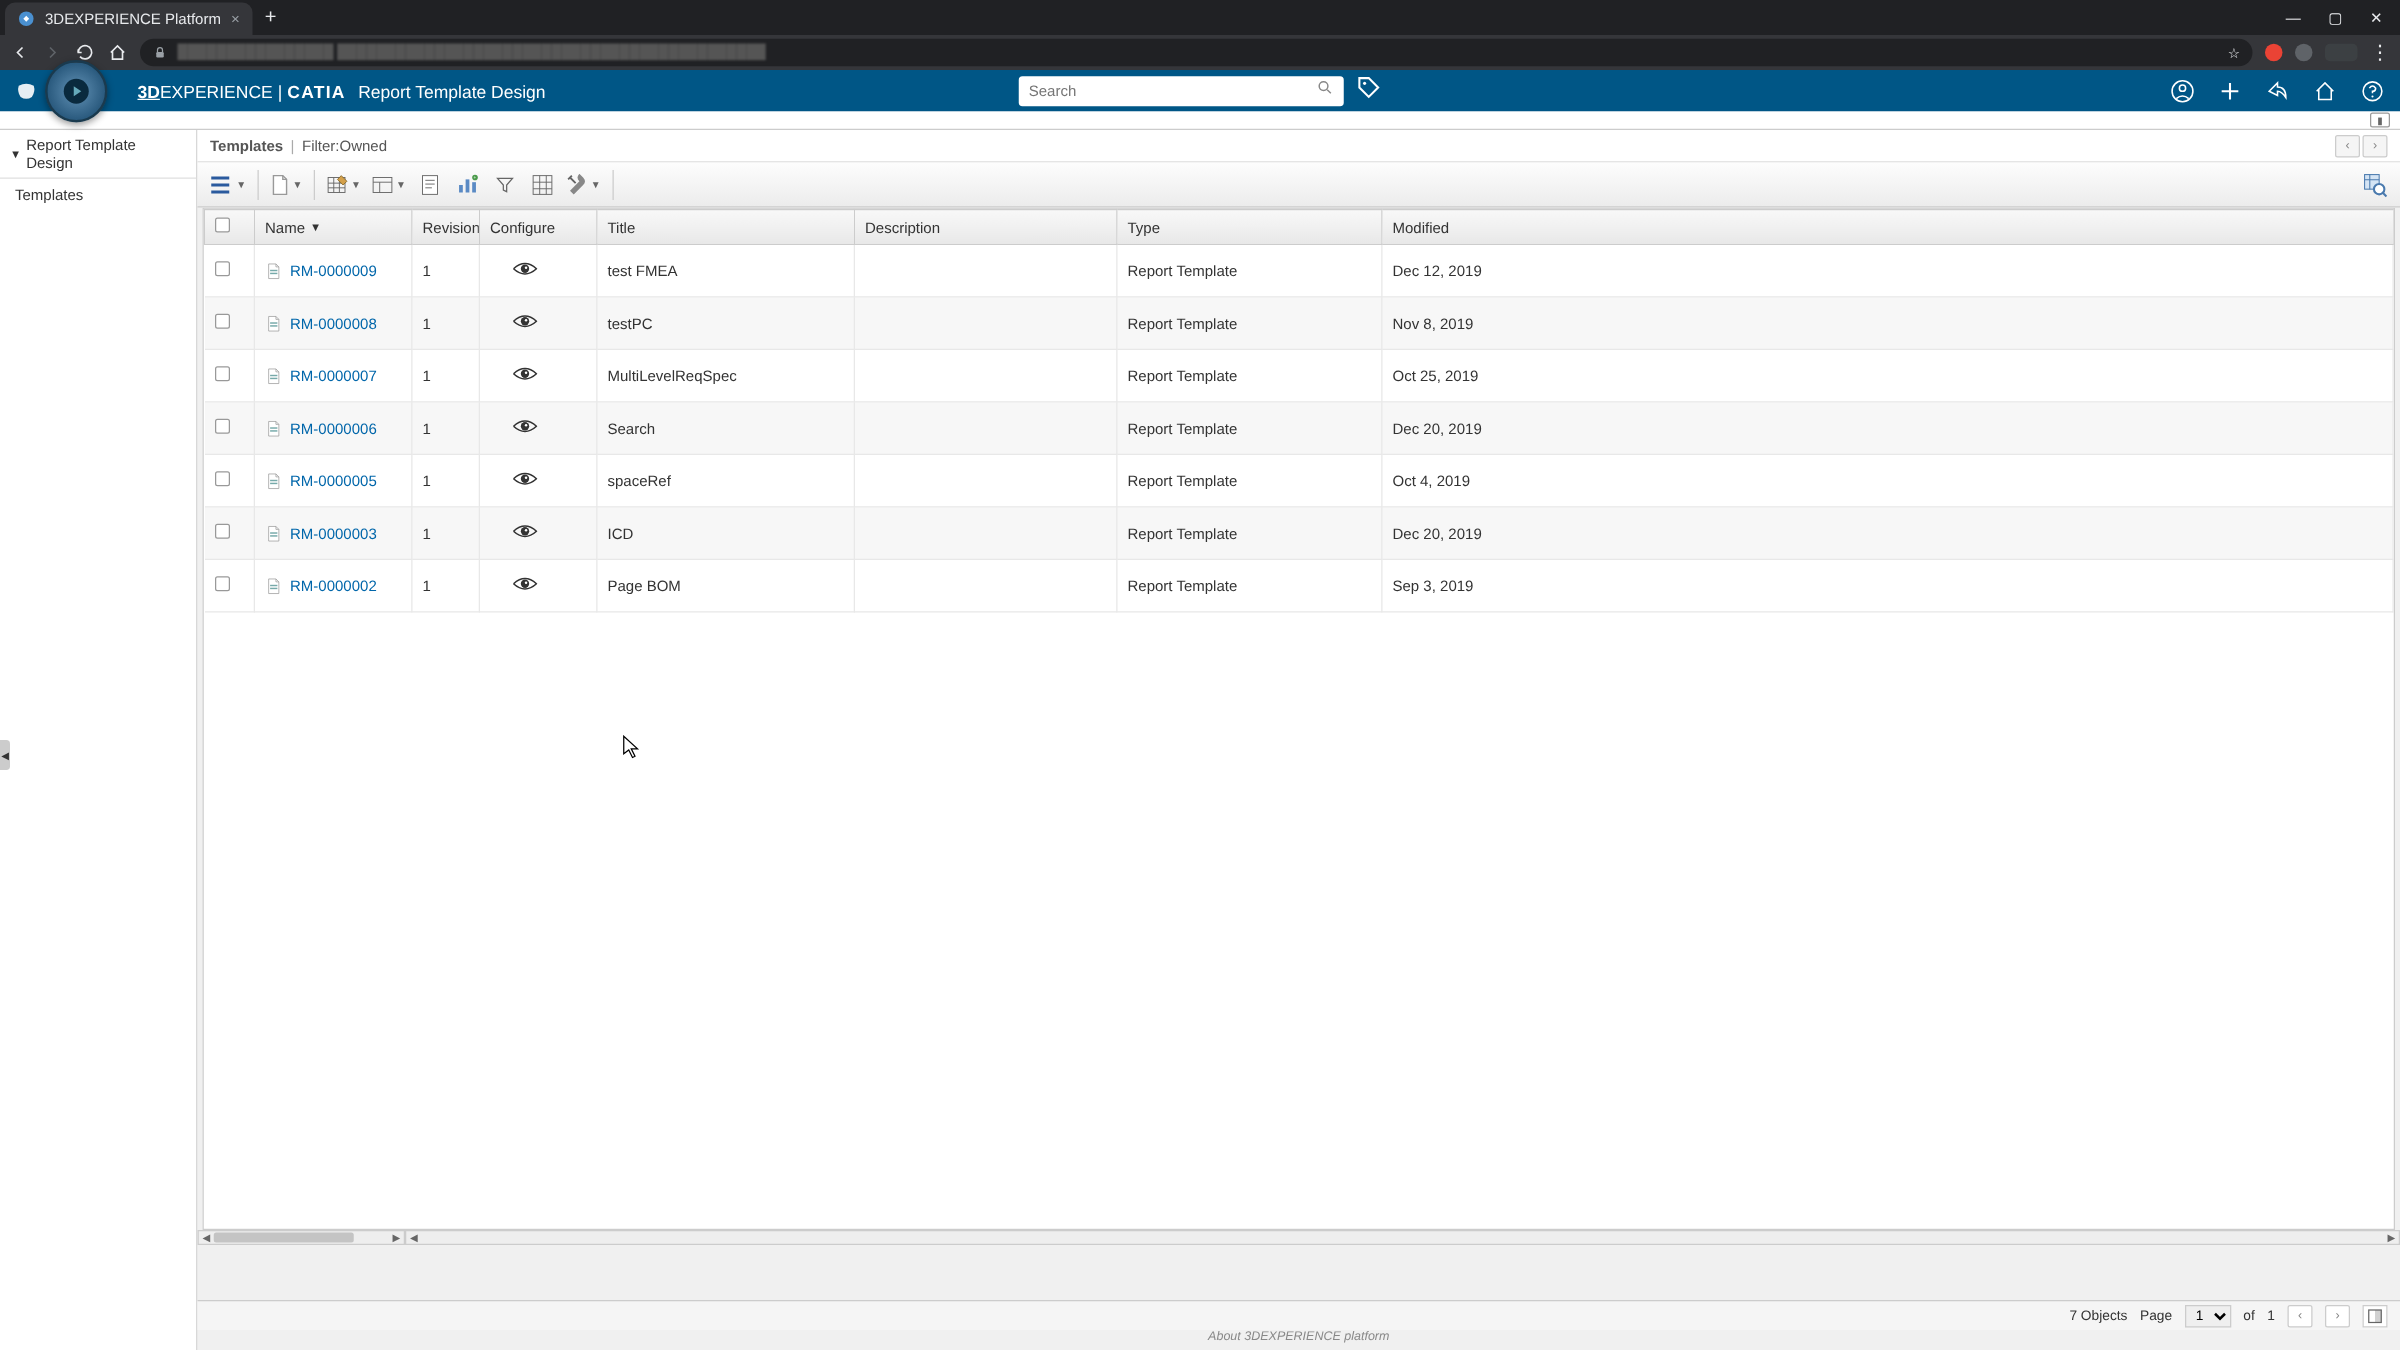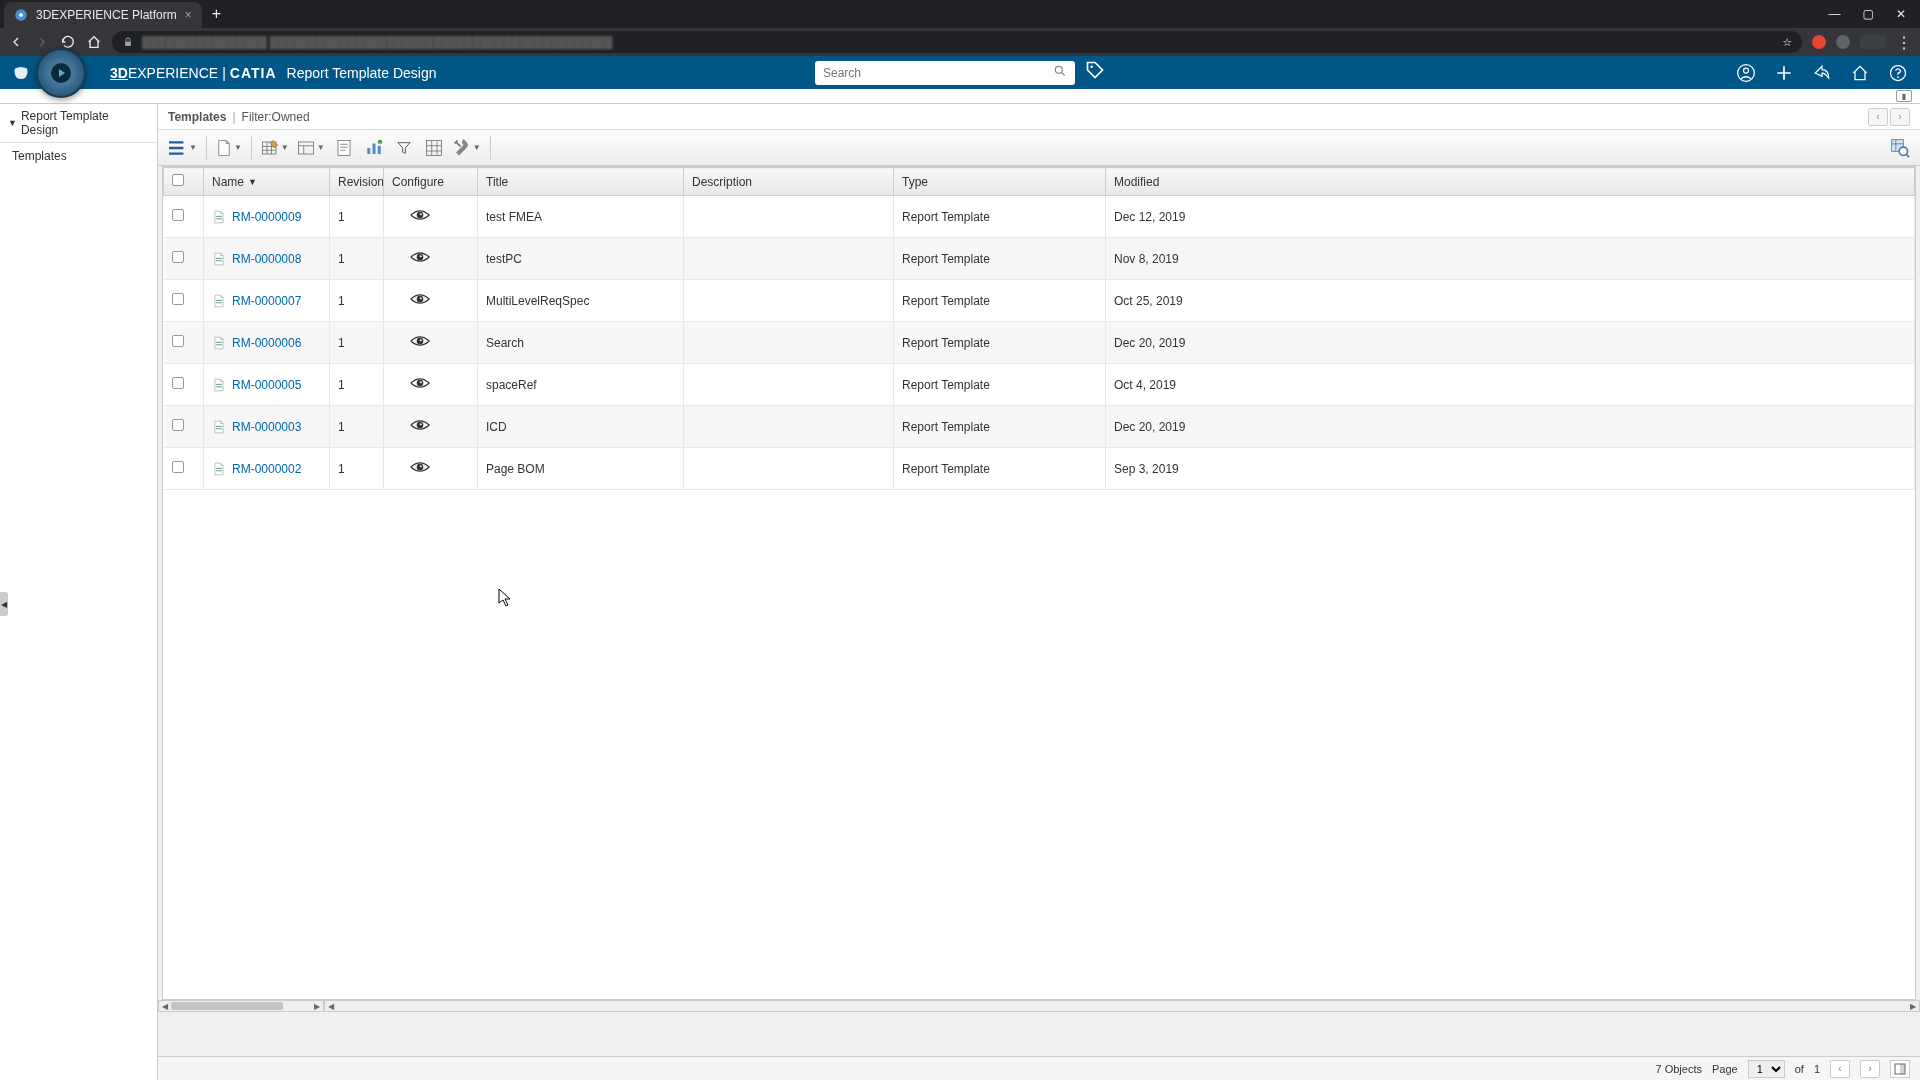--- a/index.html
+++ b/index.html
@@ -574,18 +574,19 @@
       <span class="page-btn">‹</span>
       <span class="page-btn">›</span>
       <span class="layout-btn">
           <svg width="12" height="12" viewBox="0 0 12 12">
             <rect x="1" y="1" width="10" height="10" stroke="#666" fill="none"></rect>
             <rect x="6" y="1" width="5" height="10" fill="#666" opacity="0.3"></rect>
           </svg>
         </span>
     </div>
 
+    <div class="about-bar">About 3DEXPERIENCE platform</div>
   </div>
 </div>
 
 <svg class="fake-cursor" width="14" height="20" viewBox="0 0 14 20">
     <path d="M1 1 L1 15 L5 12 L8 18 L10 17 L7 11 L12 11 Z" fill="#fff" stroke="#000"></path>
   </svg>
 
 </body></html>

